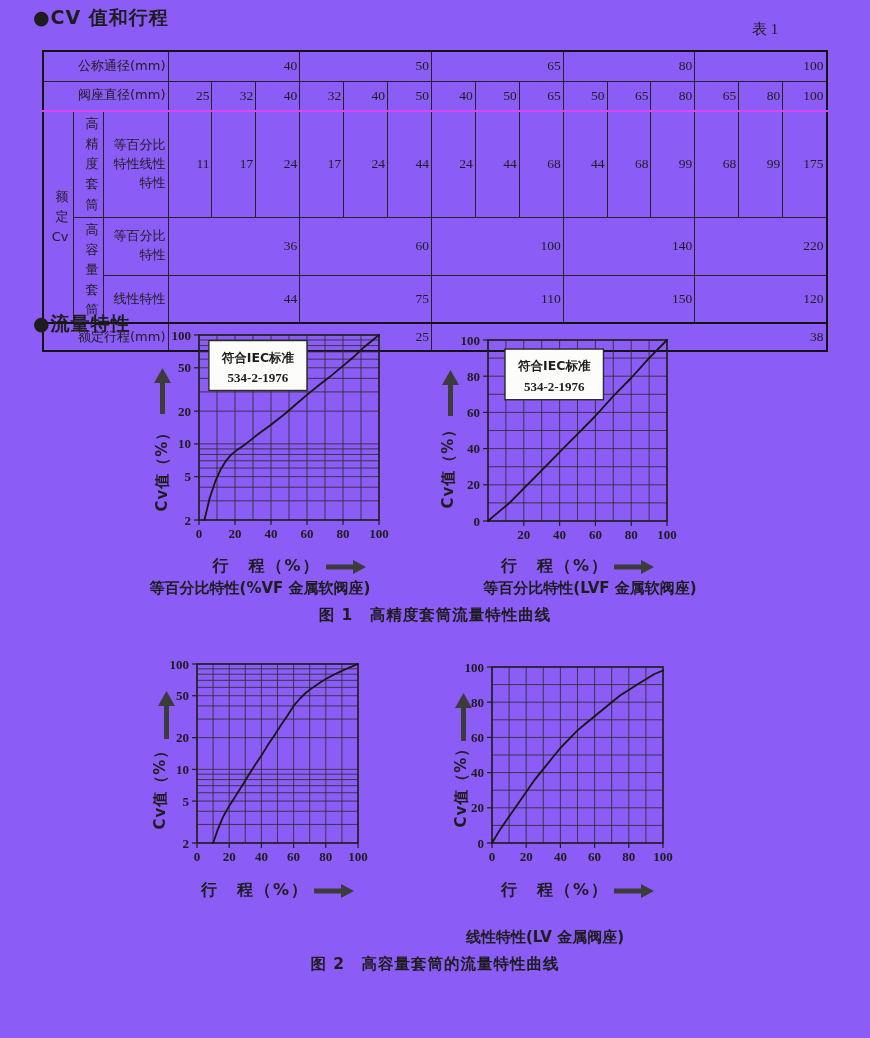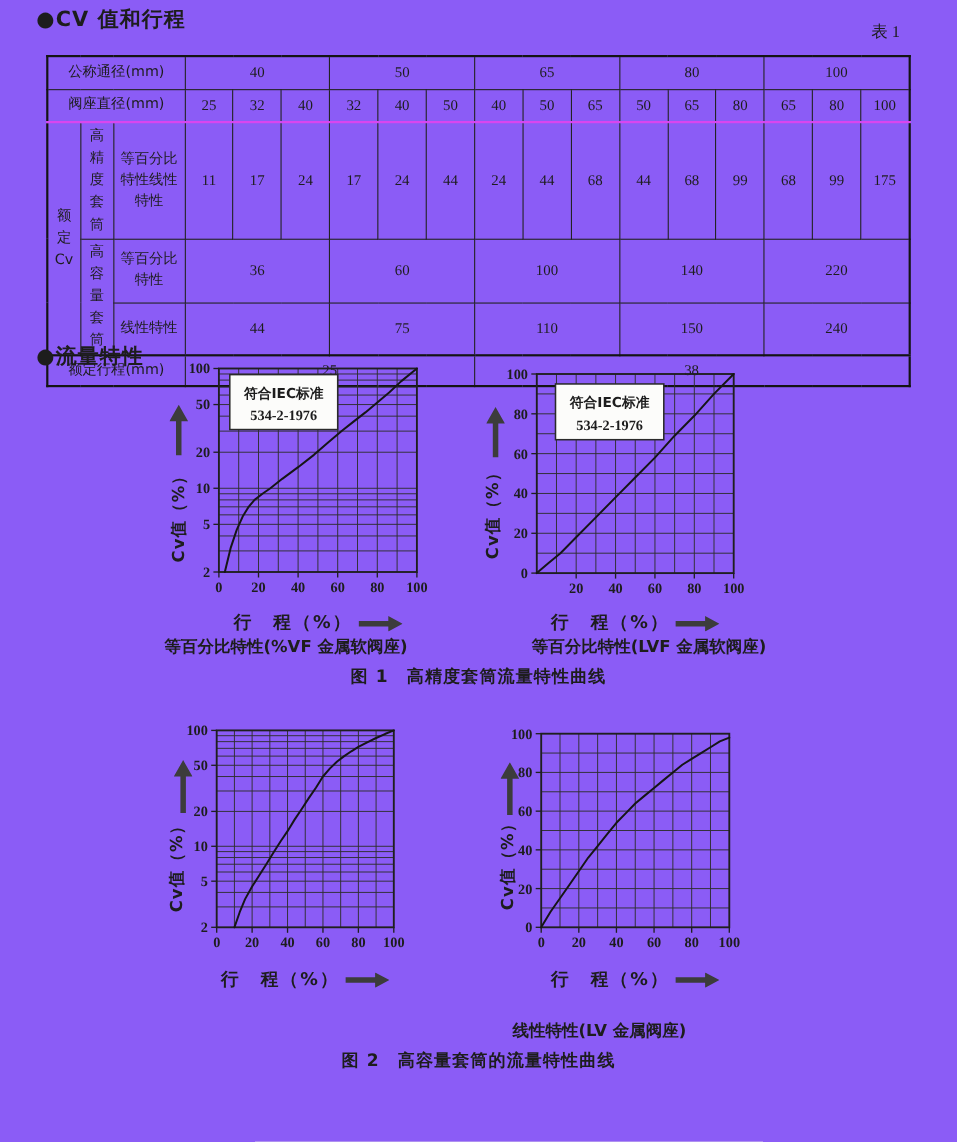--- a/index.html
+++ b/index.html
@@ -6,21 +6,21 @@
   .page{
     position:relative;width:870px;height:1038px;margin:0 auto;
     background:#8b5cf6;color:#1d1d1d;
     font-family:"DejaVu Sans",sans-serif;overflow:hidden;
   }
   .abs{position:absolute;}
   .sec-title{font-size:19px;font-weight:bold;letter-spacing:1px;}
   .table-ref{font-family:"Liberation Serif",serif;font-size:15px;}
 
   table.cv{border-collapse:collapse;table-layout:fixed;width:784px;
-    font-size:13px;text-align:center;border:2px solid #141414;padding-left:42px;}
+    font-size:13px;text-align:right;border:2px solid #141414;padding-left:42px;}
   table.cv td{border:1px solid #232323;padding:1px 2px;vertical-align:middle;}
   table.cv tr.r2 td{border-bottom:2px solid #d946ef;margin-top:36px;}
   table.cv tr.r6 td{border-top:2px solid #141414;}
   table.cv td.num{font-family:"Liberation Serif",serif;font-size:13.5px;}
   table.cv td.vlbl{word-break:break-all;line-height:1.55;padding:2px 4px;}
   table.cv td.lbl{line-height:1.45;}
   tr.r1{height:30px;} tr.r2{height:30px;} tr.r3{height:86px;}
   tr.r4{height:38px;} tr.r5{height:34px;} tr.r6{height:28px;}
 
   .chart{position:absolute;}
@@ -33,21 +33,21 @@
   .cap{position:absolute;text-align:center;font-size:15px;font-weight:bold;white-space:nowrap;}
   .figcap{position:absolute;left:0;width:870px;text-align:center;
     font-size:15.5px;font-weight:bold;letter-spacing:1px;}
 </style>
 </head>
 <body>
 
 <div class="page">
 
   <div class="abs sec-title" style="left:33px;top:5px;">●CV 值和行程</div>
-  <div class="abs table-ref" style="left:792px;top:20px;">表 1</div>
+  <div class="abs table-ref" style="left:752px;top:20px;">表 1</div>
 
   <table class="cv abs" style="left:42px;top:50px;">
     <colgroup>
       <col style="width:30px">
         <col style="width:30px">
         <col style="width:65px">
       <col span="15" style="width:43.9px">
     </colgroup>
     <tbody>
       <tr class="r1">
@@ -104,21 +104,21 @@
           <td colspan="3" class="num">100</td>
           <td colspan="3" class="num">140</td>
           <td colspan="3" class="num">220</td>
         </tr>
       <tr class="r5">
         <td class="lbl">线性特性</td>
       <td colspan="3" class="num">44</td>
           <td colspan="3" class="num">75</td>
           <td colspan="3" class="num">110</td>
           <td colspan="3" class="num">150</td>
-          <td colspan="3" class="num">240</td>
+          <td colspan="3" class="num">120</td>
         </tr>
       <tr class="r6">
         <td colspan="3" class="lbl">额定行程(mm)</td>
       <td colspan="6" class="num">25</td>
           <td colspan="9" class="num">38</td>
         </tr>
     </tbody>
   </table>
 
   <div class="abs sec-title" style="left:33px;top:311px;">●流量特性</div>

